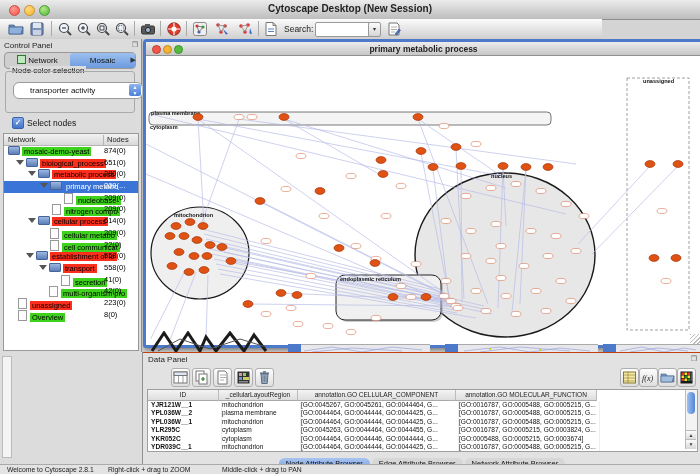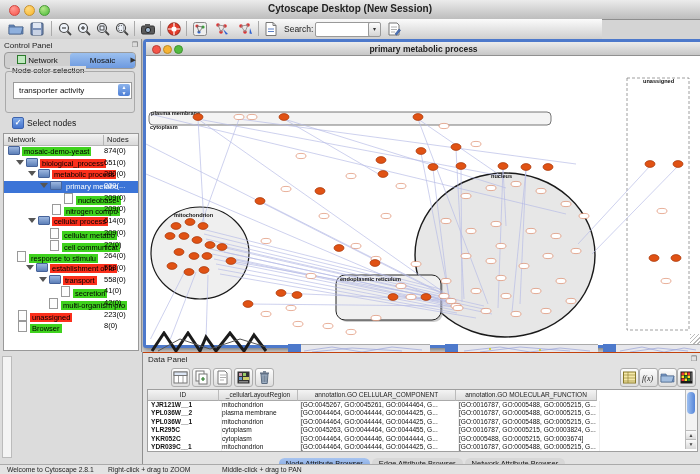--- a/index.html
+++ b/index.html
@@ -24,21 +24,21 @@
   #cpanel{left:0;top:39px;width:141px;height:425px;background:#dcdcdc;border-right:1px solid #8f8f8f;}
   #cpanel-title{left:4px;top:2px;font-size:8px;color:#222;}
   #cpanel-float{right:3px;top:2px;font-size:7px;color:#666;}
   #cp-tabs{left:4px;top:13px;width:130px;height:15px;background:#cfcfcf;border:1px solid #9a9a9a;border-radius:4px;display:flex;}
   .cp-tab{flex:1;font-size:8px;text-align:center;line-height:15px;color:#111;}
   .cp-tab.sel{background:linear-gradient(#9cc0ef,#6d9ae0);border-radius:3px;}
   .cp-tab .net-ico{display:inline-block;width:7px;height:7px;border:1px solid #2b7a2b;background:#bfe8bf;margin-right:2px;vertical-align:-1px;}
   #cp-tab-more{position:absolute;right:-1px;top:3px;font-size:7px;color:#333;}
   #groupbox{left:5px;top:32px;width:128px;height:40px;border:1px solid #aaa;border-radius:3px;}
   #groupbox-label{left:10px;top:27px;font-size:8px;color:#111;background:#dcdcdc;padding:0 2px;}
-  #combo{left:12px;top:42px;width:112px;height:15px;background:#fff;border:1px solid #9a9a9a;border-radius:0;font-size:8px;line-height:15px;padding-left:5px;color:#111;}
+  #combo{left:12px;top:42px;width:112px;height:15px;background:#fff;border:1px solid #9a9a9a;border-radius:6px;font-size:8px;line-height:15px;padding-left:16px;color:#111;}
   #combo-step{right:1px;top:1px;width:12px;height:12px;background:linear-gradient(#8db4ec,#4d7fd6);border-radius:2px;color:#fff;font-size:5px;text-align:center;line-height:6px;}
   #checkbox-row{left:12px;top:78px;height:12px;}
   #checkbox{width:10px;height:10px;background:linear-gradient(#7ea9e8,#4574cd);border:1px solid #3c62ad;border-radius:2px;color:#fff;font-size:8px;line-height:10px;text-align:center;font-weight:bold;}
   #checkbox-label{left:15px;top:1px;font-size:8.5px;color:#111;white-space:nowrap;}
   #treewrap{left:3px;top:94px;width:134px;height:216px;background:#fff;border:1px solid #999;}
   #treehead{height:11px;background:linear-gradient(#f2f2f2,#d9d9d9);border-bottom:1px solid #b5b5b5;font-size:7.5px;color:#222;}
   #treehead .h1{position:absolute;left:4px;top:1px;}
   #treehead .h2{position:absolute;left:99px;top:1px;border-left:1px solid #b5b5b5;padding-left:3px;height:10px;}
   .trow{position:relative;height:11.7px;white-space:nowrap;font-size:7.5px;}
   .trow.sel{background:#3b74d7;}
@@ -234,27 +234,26 @@
     <div id="treebody">
         <div class="trow"><span style="display:inline-block;width:4px"></span><span class="fico"></span><span class="tlabel green">mosaic-demo-yeast</span><span class="tcount">874(0)</span></div>
         <div class="trow"><span style="display:inline-block;width:12px"></span><span class="tri"></span><span class="fico"></span><span class="tlabel red">biological_process</span><span class="tcount">651(0)</span></div>
         <div class="trow"><span style="display:inline-block;width:24px"></span><span class="tri"></span><span class="fico"></span><span class="tlabel red">metabolic process</span><span class="tcount">280(0)</span></div>
         <div class="trow sel"><span style="display:inline-block;width:36px"></span><span class="tri"></span><span class="fico"></span><span class="tlabel ">primary metabo</span><span class="tcount">209(...</span></div>
         <div class="trow"><span style="display:inline-block;width:60px"></span><span class="pico"></span><span class="tlabel green">nucleobase-</span><span class="tcount">209(0)</span></div>
         <div class="trow"><span style="display:inline-block;width:48px"></span><span class="pico"></span><span class="tlabel green">nitrogen compo</span><span class="tcount">209(0)</span></div>
         <div class="trow"><span style="display:inline-block;width:24px"></span><span class="tri"></span><span class="fico"></span><span class="tlabel red">cellular process</span><span class="tcount">614(0)</span></div>
         <div class="trow"><span style="display:inline-block;width:46px"></span><span class="pico"></span><span class="tlabel green">cellular metabo</span><span class="tcount">209(0)</span></div>
         <div class="trow"><span style="display:inline-block;width:46px"></span><span class="pico"></span><span class="tlabel green">cell communicat</span><span class="tcount">22(0)</span></div>
-        <div class="trow"><span style="display:inline-block;width:13px"></span><span class="pico"></span><span class="tlabel green">response to stimulu</span><span class="tcount">264(0)</span></div>
         <div class="trow"><span style="display:inline-block;width:22px"></span><span class="tri"></span><span class="fico"></span><span class="tlabel red">establishment of lo</span><span class="tcount">558(0)</span></div>
         <div class="trow"><span style="display:inline-block;width:35px"></span><span class="tri"></span><span class="fico"></span><span class="tlabel red">transport</span><span class="tcount">558(0)</span></div>
         <div class="trow"><span style="display:inline-block;width:57px"></span><span class="pico"></span><span class="tlabel green">secretion</span><span class="tcount">41(0)</span></div>
         <div class="trow"><span style="display:inline-block;width:45px"></span><span class="pico"></span><span class="tlabel green">multi-organism pro</span><span class="tcount">42(0)</span></div>
         <div class="trow"><span style="display:inline-block;width:14px"></span><span class="pico"></span><span class="tlabel red">unassigned</span><span class="tcount">223(0)</span></div>
-        <div class="trow"><span style="display:inline-block;width:14px"></span><span class="pico"></span><span class="tlabel green">Browser</span><span class="tcount">8(0)</span></div>
+        <div class="trow"><span style="display:inline-block;width:14px"></span><span class="pico"></span><span class="tlabel green">Overview</span><span class="tcount">8(0)</span></div>
       </div>
   </div>
 </div>
 
 <div id="desktop" class="abs">
   <div id="netwin" class="abs">
     <div id="netwin-tb" class="abs">
       <div class="abs ntl r"></div>
       <div class="abs ntl y"></div>
       <div class="abs ntl g"></div>

